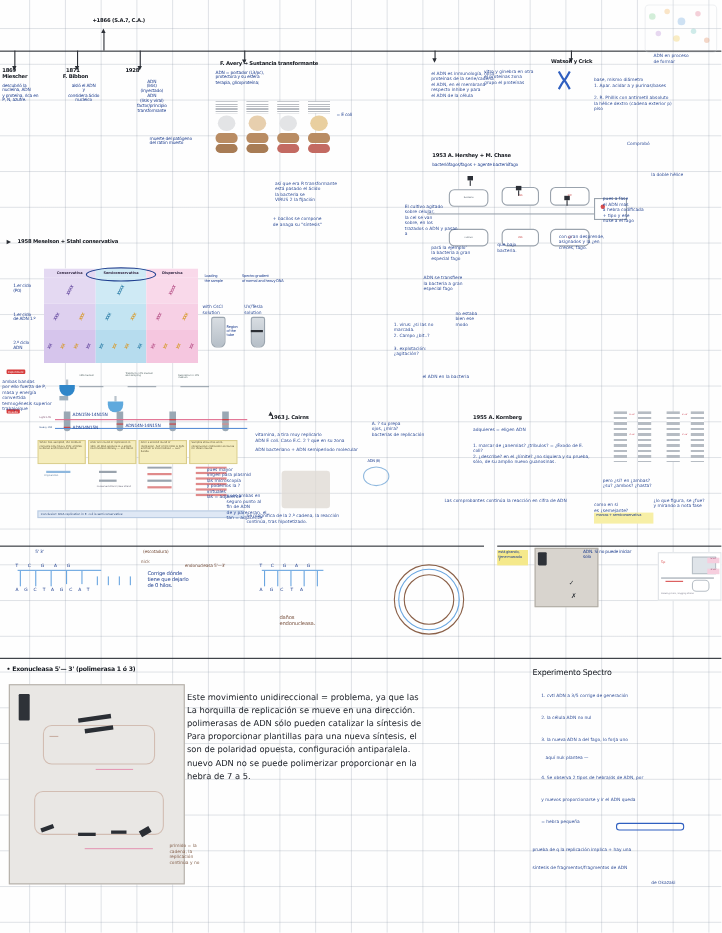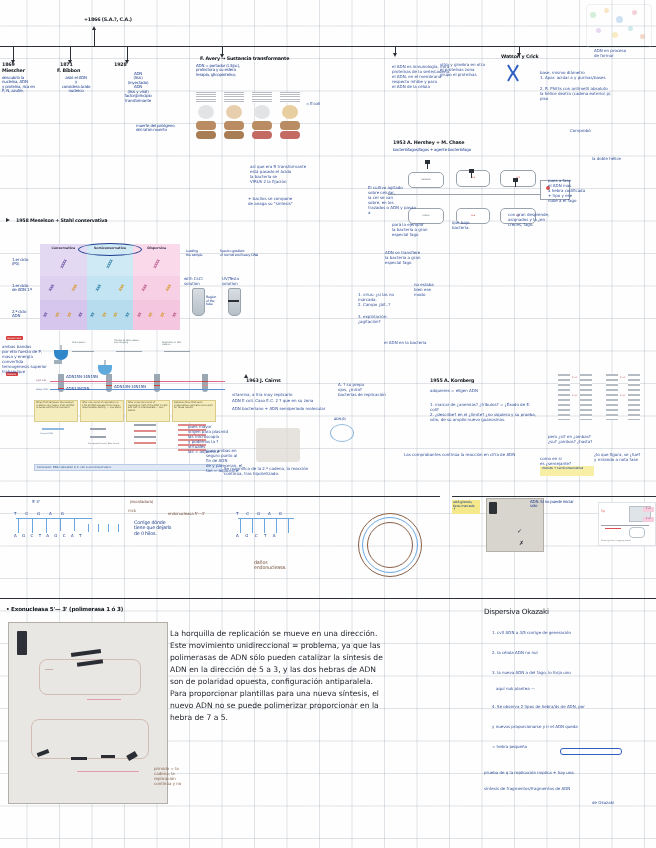--- a/index.html
+++ b/index.html
@@ -644,36 +644,35 @@
     <div class="abs" style="left:62px;top:28px;width:30px;height:4px;background:#2a2e34;transform:rotate(-8deg);"></div>
     <div class="abs" style="left:68px;top:38px;width:26px;height:4px;background:#2a2e34;transform:rotate(-8deg);"></div>
     <div class="abs" style="left:28px;top:128px;width:12px;height:4px;background:#2a2e34;transform:rotate(-20deg);"></div>
     <div class="abs" style="left:62px;top:134px;width:16px;height:3px;background:#2a2e34;"></div>
     <div class="abs" style="left:92px;top:132px;width:14px;height:3px;background:#2a2e34;"></div>
     <div class="abs" style="left:118px;top:130px;width:10px;height:6px;background:#2a2e34;transform:rotate(-30deg);"></div>
     <div class="abs" style="left:36px;top:46px;width:8px;height:1px;background:#c9b0a4;"></div>
   </div>
 
   <div class="abs typed" style="left:170px;top:628px;width:278px;">
+    <div>Este movimiento unidireccional = problema, ya que las</div>
     <div>La horquilla de replicación se mueve en una dirección.</div>
-    <div>Este movimiento unidireccional = problema, ya que las</div>
     <div>polimerasas de ADN sólo pueden catalizar la síntesis de</div>
-    <div>ADN en la dirección de 5 a 3, y las dos hebras de ADN</div>
+    <div>Para proporcionar plantillas para una nueva síntesis, el</div>
     <div>son de polaridad opuesta, configuración antiparalela.</div>
-    <div>Para proporcionar plantillas para una nueva síntesis, el</div>
     <div>nuevo ADN no se puede polimerizar proporcionar en la</div>
     <div>hebra de 7 a 5.</div>
   </div>
 
   <div class="abs scribble brn" style="left:154px;top:766px;width:40px;">primido = la
 cadena, la
 replicación
 continúa y no</div>
 
-  <div class="abs ink ink-blk l" style="left:484px;top:608px;">Dispersiva Okazaki</div>
+  <div class="abs ink ink-blk l" style="left:484px;top:608px;">Experimento Spectro</div>
   <div class="abs scribble" style="left:492px;top:630px;width:150px;">1. cvtl ADN a 3/5 corrige  de generación</div>
   <div class="abs scribble" style="left:492px;top:650px;width:150px;">2. la célula ADN no nul</div>
   <div class="abs scribble" style="left:492px;top:670px;width:154px;">3. la nueva ADN a del fago, lo forja uno</div>
   <div class="abs scribble" style="left:496px;top:686px;width:120px;">aquí nuk plantea —</div>
   <div class="abs scribble" style="left:492px;top:704px;width:152px;">4. Se observa 2 tipos de hebra/ds de ADN, por</div>
   <div class="abs scribble" style="left:492px;top:724px;width:150px;">y nuevos proporcionarse y ir el ADN queda</div>
   <div class="abs scribble" style="left:492px;top:744px;width:80px;">= hebra pequeña</div>
   <div class="abs" style="left:560px;top:748px;width:60px;height:5px;border:.8px solid #2f5fc0;border-radius:3px;"></div>
   <div class="abs scribble" style="left:484px;top:770px;width:160px;">prueba de q la replicación implica + hay una</div>
   <div class="abs scribble" style="left:484px;top:786px;width:160px;">síntesis de fragmentos/fragmentos de ADN</div>

